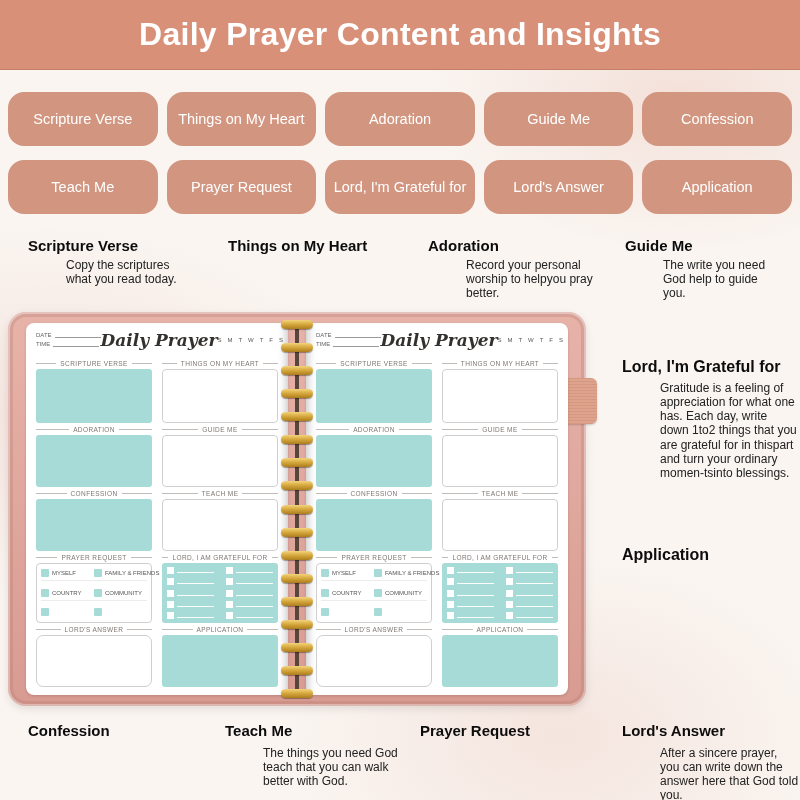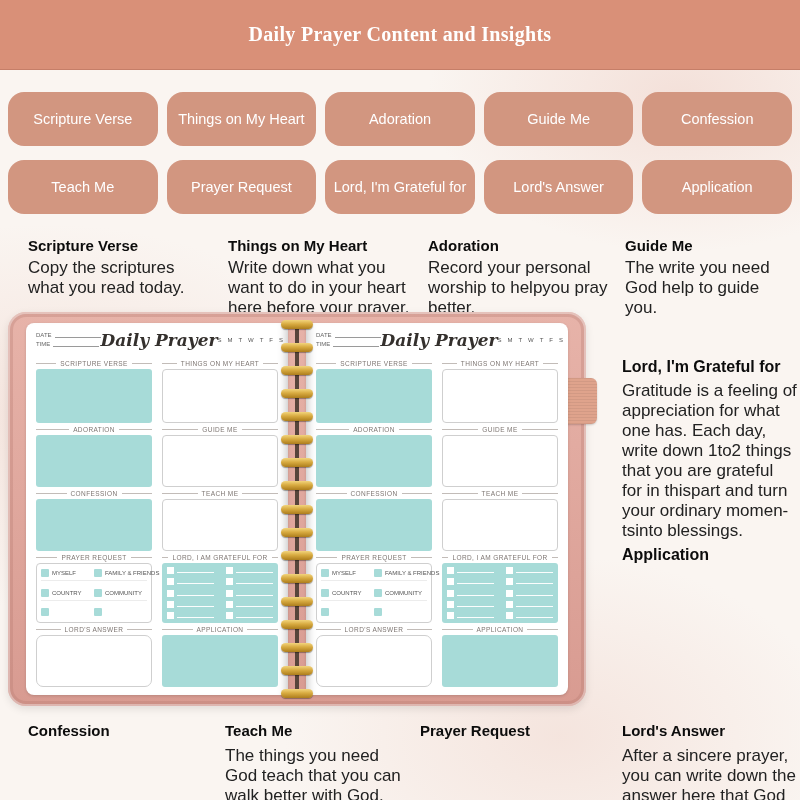--- a/index.html
+++ b/index.html
@@ -10,30 +10,30 @@
     background:
       radial-gradient(420px 260px at 85% 12%, rgba(236,199,188,.45), transparent 60%),
       radial-gradient(520px 320px at 6% 52%, rgba(240,214,205,.55), transparent 60%),
       radial-gradient(460px 300px at 70% 92%, rgba(238,208,198,.45), transparent 60%),
       #faf5f1;
   }
   
   .banner { position:absolute; top:0; left:0; width:800px; height:70px;
     background:var(--banner,#d99078); display:flex; align-items:center; justify-content:center;
     border-bottom:1px solid rgba(160,95,75,.35); }
-  .banner h1 { color:#fff; font-size:20px; font-weight:bold; letter-spacing:.3px;font-family:Liberation Serif, serif; }
+  .banner h1 { color:#fff; font-size:32px; font-weight:bold; letter-spacing:.3px; }
   
   .pills { position:absolute; top:92px; left:8px; width:784px;
     display:grid; grid-template-columns:repeat(5,1fr); gap:14px 9px; }
   .pill { height:54px; border-radius:16px; background:var(--pill,#d29680); color:#fff;
     display:flex; align-items:center; justify-content:center; font-size:14.5px; text-align:center; padding:0 4px; }
   
   .tb { position:absolute; color:#222; }
   .tb h3 { font-size:15px; color:#0c0c0c; margin-bottom:4px; }
-  .tb p { font-size:17px; line-height:1.18; }
+  .tb p { font-size:12px; line-height:1.18;margin-left:38px; }
   .tb.big h3 { font-size:16px; margin-bottom:5px; }
   .tb.gap h3 { margin-bottom:7px; }
   
   .book { position:absolute; left:8px; top:312px; width:578px; height:394px; border-radius:18px;
     background:linear-gradient(180deg,#e7b3a9,#d89b91);
     box-shadow: inset 0 0 0 2px rgba(255,255,255,.35), inset 0 0 0 5px rgba(178,118,108,.30), 0 3px 8px rgba(0,0,0,.10); padding-left: 40px; }
   .pen-tab { position:absolute; right:-11px; top:66px; width:37px; height:46px; border-radius:6px;
     background:repeating-linear-gradient(to bottom, rgba(0,0,0,.06) 0 1px, transparent 1px 3px), #dfa38c;
     box-shadow:0 1px 2px rgba(0,0,0,.18); }
   .page { position:absolute; top:11px; height:372px; background:#fff; z-index:1; }
@@ -98,21 +98,20 @@
   <div class="pill">Lord's Answer</div>
   <div class="pill">Application</div>
 </div>
 
 <div class="tb" style="left:28px; top:237px; width:163px;">
   <h3>Scripture Verse</h3>
   <p>Copy the scriptures what you read today.</p>
 </div>
 <div class="tb" style="left:228px; top:237px; width:186px;">
   <h3>Things on My Heart</h3>
-  <p>Write down what you want to do in your heart here before your prayer.</p>
 </div>
 <div class="tb" style="left:428px; top:237px; width:192px;">
   <h3>Adoration</h3>
   <p>Record your personal worship to helpyou pray better.</p>
 </div>
 <div class="tb" style="left:625px; top:237px; width:158px;">
   <h3>Guide Me</h3>
   <p>The write you need God help to guide you.</p>
 </div>
 

